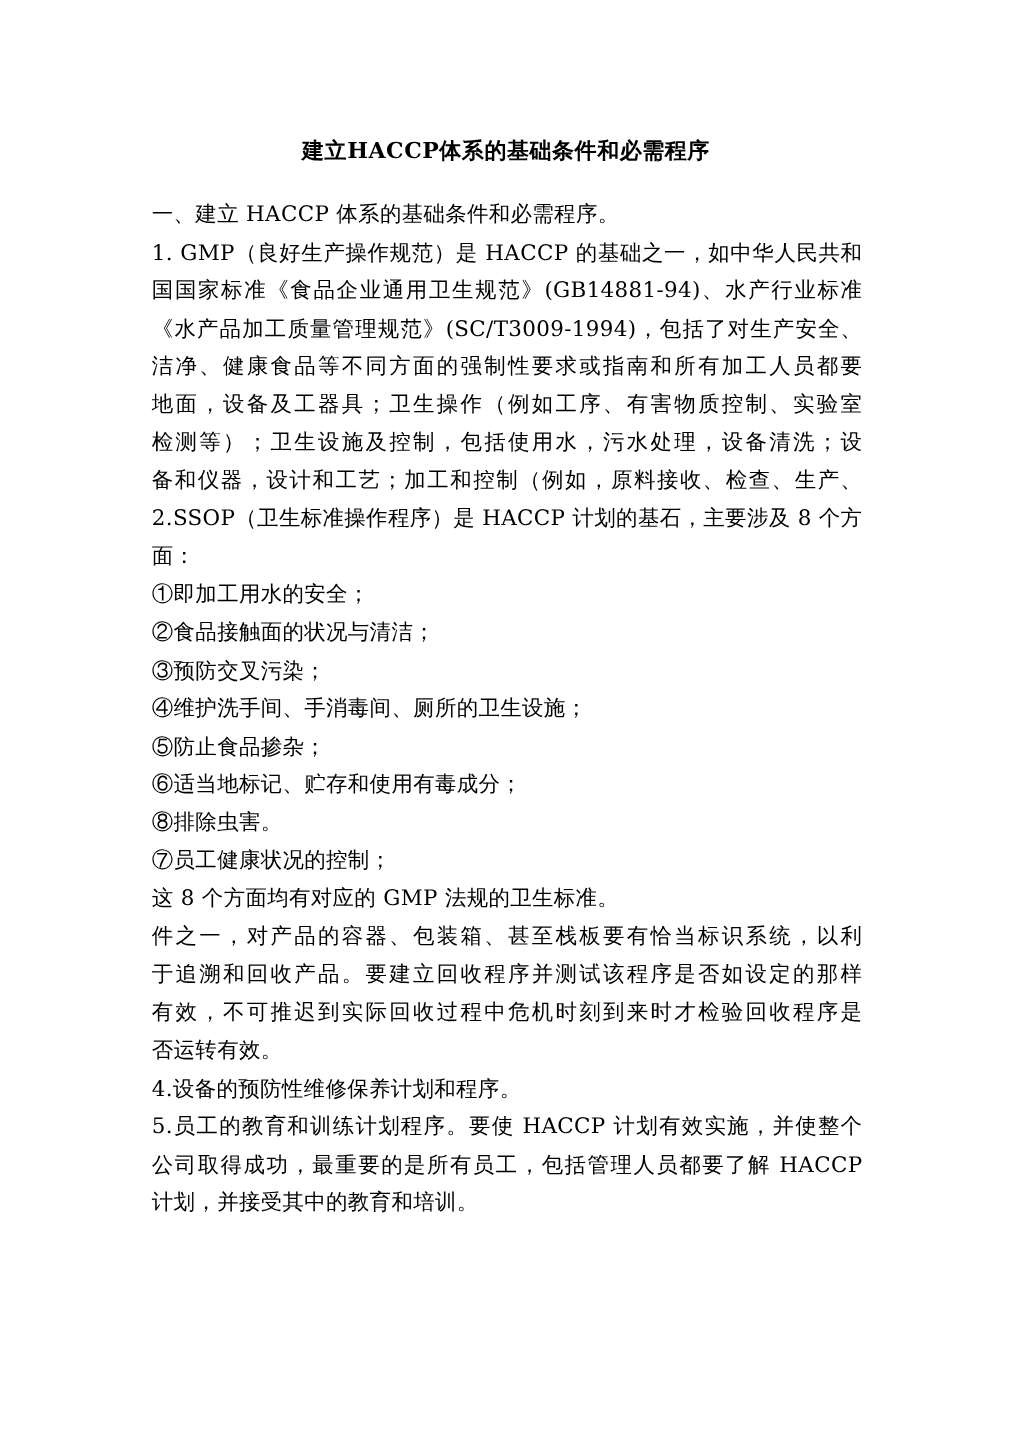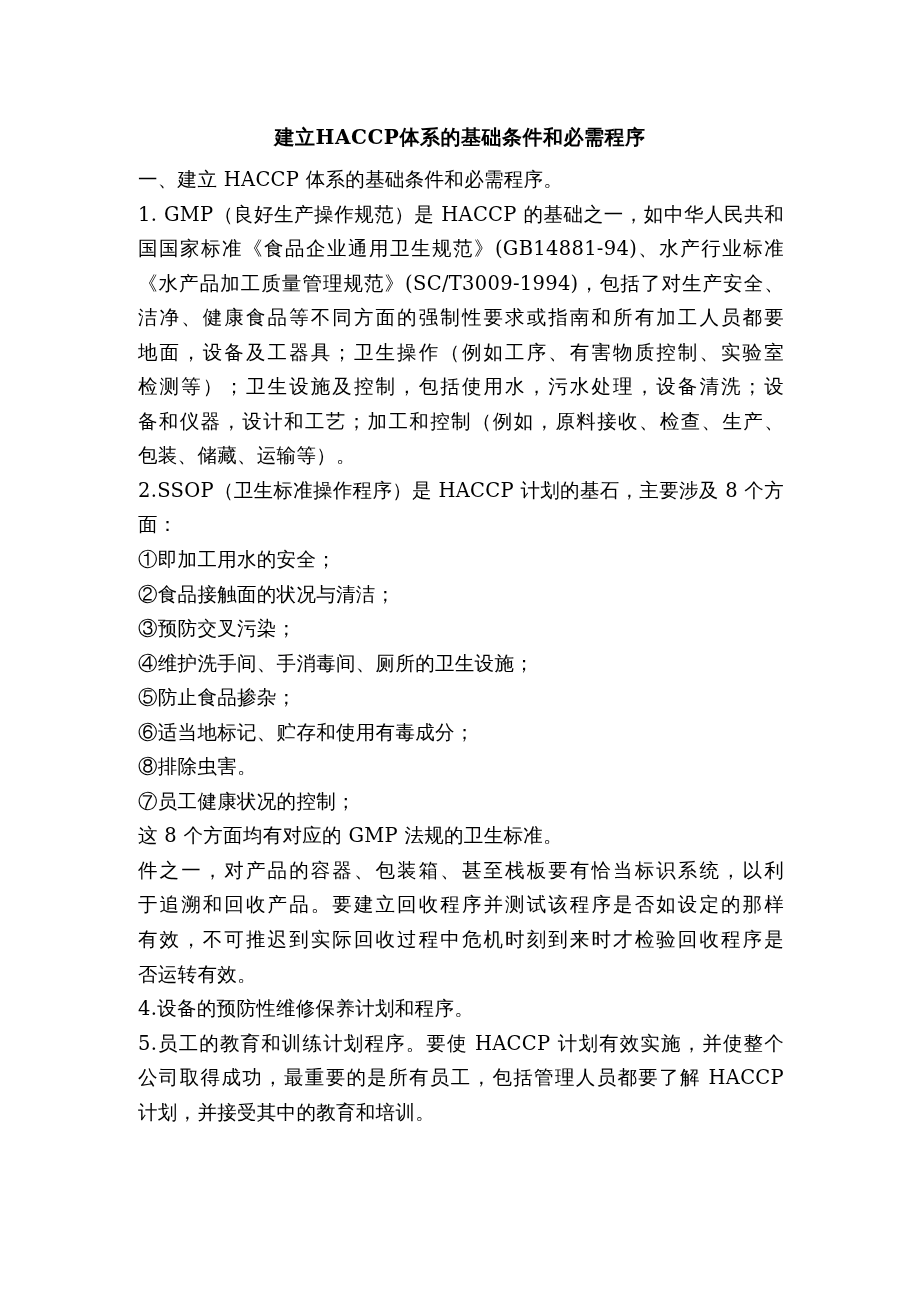--- a/index.html
+++ b/index.html
@@ -30,21 +30,21 @@
       top: 122px;
       text-align: center;
       font-size: 20px;
       font-weight: bold;
       line-height: 30px;
       letter-spacing: 0.5px;
     }
     .body {
       position: absolute;
       left: 138px;
-      top: 163px;
+      top: 178px;
       width: 650px;
     }
     .line {
       height: 34.55px;
       line-height: 34.55px;
       font-size: 19.5px;
       white-space: nowrap;
       letter-spacing: 0.3px;
     }
     .line.justify {
@@ -60,21 +60,20 @@
   <div class="title">建立HACCP体系的基础条件和必需程序</div>
   <div class="body" id="body-lines">
       <div class="line">一、建立 HACCP 体系的基础条件和必需程序。</div>
       <div class="line justify">1. GMP（良好生产操作规范）是 HACCP 的基础之一，如中华人民共和</div>
       <div class="line justify">国国家标准《食品企业通用卫生规范》(GB14881-94)、水产行业标准</div>
       <div class="line justify">《水产品加工质量管理规范》(SC/T3009-1994)，包括了对生产安全、</div>
       <div class="line justify">洁净、健康食品等不同方面的强制性要求或指南和所有加工人员都要</div>
       <div class="line justify">地面，设备及工器具；卫生操作（例如工序、有害物质控制、实验室</div>
       <div class="line justify">检测等）；卫生设施及控制，包括使用水，污水处理，设备清洗；设</div>
       <div class="line justify">备和仪器，设计和工艺；加工和控制（例如，原料接收、检查、生产、</div>
-      <div class="line">包装、储藏、运输等）。</div>
       <div class="line justify">2.SSOP（卫生标准操作程序）是 HACCP 计划的基石，主要涉及 8 个方</div>
       <div class="line">面：</div>
       <div class="line">①即加工用水的安全；</div>
       <div class="line">②食品接触面的状况与清洁；</div>
       <div class="line">③预防交叉污染；</div>
       <div class="line">④维护洗手间、手消毒间、厕所的卫生设施；</div>
       <div class="line">⑤防止食品掺杂；</div>
       <div class="line">⑥适当地标记、贮存和使用有毒成分；</div>
       <div class="line">⑧排除虫害。</div>
       <div class="line">⑦员工健康状况的控制；</div>

